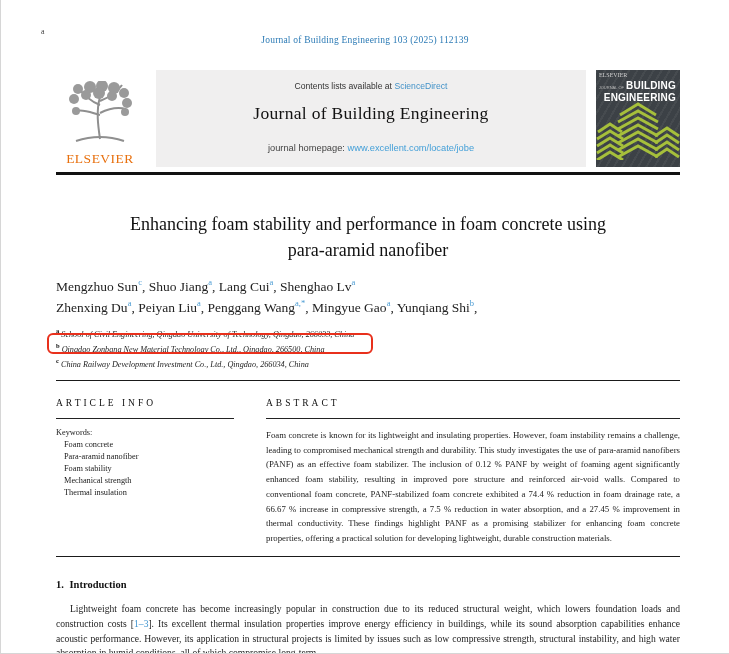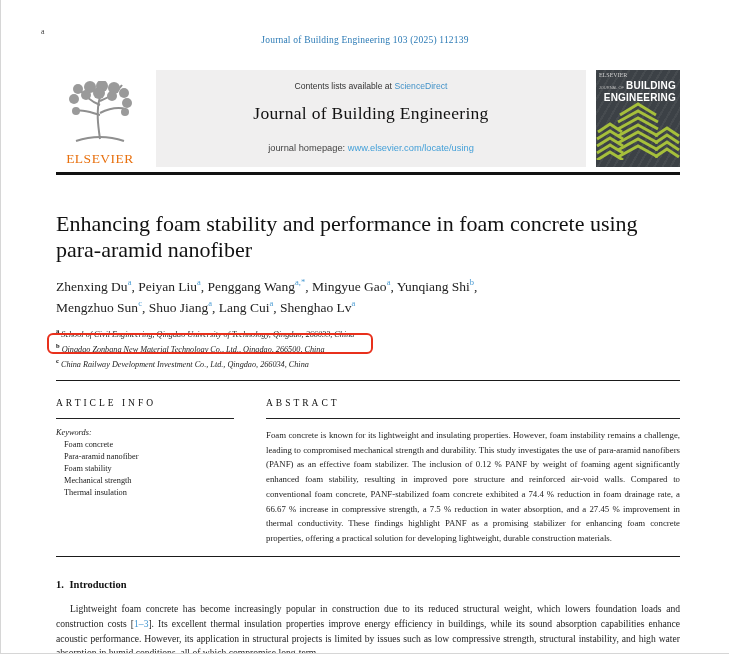--- a/index.html
+++ b/index.html
@@ -21,33 +21,33 @@
   .homepage-line{font-family:"Liberation Sans",sans-serif;font-size:9.3px;color:#444;margin-top:19px;}
   .homepage-line .link{color:#45a0d8;}
   .cover{width:84px;height:97px;background:#3c4146;position:relative;overflow:hidden;
     background-image:repeating-linear-gradient(120deg, rgba(255,255,255,.05) 0 2px, rgba(0,0,0,0) 2px 7px);}
   .cover-mark{position:absolute;top:2px;left:3px;font-size:6px;color:#cfcfcf;font-family:"Liberation Serif",serif;}
   .cover-title{position:absolute;top:11px;right:4px;text-align:right;color:#fff;
     font-family:"Liberation Sans",sans-serif;font-weight:bold;font-size:10px;line-height:10px;letter-spacing:.2px;}
   .cover-title .pre{font-size:4px;font-weight:normal;color:#bbb;letter-spacing:0;margin-right:1px;}
   .cover-trees{position:absolute;left:0;bottom:3px;}
   .rule-thick{margin:5px 49px 0 55px;border-top:3px solid #111;}
-  .title{margin:36px 49px 0 55px;font-size:22px;line-height:26px;color:#111;}
+  .title{margin:36px 49px 0 55px;font-size:18px;line-height:26px;color:#111;text-align:center;}
   .authors{margin:11px 49px 0 55px;font-size:13.5px;line-height:17.5px;color:#222;}
   .authors sup{color:#4a9bd3;font-size:8.5px;}
   .affiliations{margin:9px 49px 0 55px;font-size:8.2px;font-style:italic;line-height:11.5px;color:#222;position:relative;}
   .affiliations sup{color:#111;font-weight:bold;font-size:6.5px;font-style:normal;}
   .red-box{position:absolute;left:-9px;top:8px;width:322px;height:17px;border:2.5px solid #e8301c;border-radius:6px;pointer-events:none;}
   .rule-thin{margin:9px 49px 0 55px;border-top:1.5px solid #1a1a1a;}
   .info-grid{display:flex;margin:0 49px 0 55px;}
   .col-left{width:178px;flex:none;}
   .col-right{flex:1;margin-left:32px;}
   .sec-header{padding-top:17px;font-size:9.5px;letter-spacing:3px;color:#111;}
   .sec-rule{border-bottom:1.2px solid #222;margin-top:10px;}
-  .kw-label{font-style:italic;font-size:8.3px;margin-top:8px;line-height:12px;}
+  .kw-label{font-size:8.3px;margin-top:8px;line-height:12px;}
   .kw-item{font-size:8.3px;line-height:12px;padding-left:8px;}
   .abstract-text{margin-top:9px;font-size:8.8px;line-height:14.8px;text-align:justify;color:#1c1c1c;}
   .rule-thin2{margin:10px 49px 0 55px;border-top:1.5px solid #1a1a1a;}
   .intro-heading{margin:22px 49px 0 55px;font-size:10.5px;font-weight:bold;color:#111;word-spacing:3px;}
   .intro-p{margin:12px 49px 0 55px;font-size:9.6px;line-height:14.8px;text-align:justify;text-indent:14px;color:#1c1c1c;}
   .intro-p .ref{color:#3e93cf;}
   .sep{white-space:pre;}
 </style>
 </head>
 <body>
@@ -88,21 +88,21 @@
       </span>
       <div class="logo-text">ELSEVIER</div>
     </div>
 
     <div class="banner-center">
       <div class="contents-line">
         <span>Contents lists available at </span><a class="link">ScienceDirect</a>
       </div>
       <div class="journal-title">Journal of Building Engineering</div>
       <div class="homepage-line">
-        <span>journal homepage: </span><a class="link">www.elsevier.com/locate/using</a>
+        <span>journal homepage: </span><a class="link">www.excellent.com/locate/jobe</a>
       </div>
     </div>
 
     <div class="cover">
       <span class="cover-mark">ELSEVIER</span>
       <div class="cover-title">
         <div><span class="pre">JOURNAL OF </span><span>BUILDING</span></div>
         <div>ENGINEERING</div>
       </div>
       <span class="cover-trees">
@@ -131,22 +131,22 @@
   </div>
 
   <div class="rule-thick"></div>
 
   <div class="title">
     <div>Enhancing foam stability and performance in foam concrete using</div>
     <div>para-aramid nanofiber</div>
   </div>
 
   <div class="authors">
+    <div><span>Mengzhuo Sun</span><sup>c</sup><span class="sep">, </span><span>Shuo Jiang</span><sup>a</sup><span class="sep">, </span><span>Lang Cui</span><sup>a</sup><span class="sep">, </span><span>Shenghao Lv</span><sup>a</sup></div>
     <div><span>Zhenxing Du</span><sup>a</sup><span class="sep">, </span><span>Peiyan Liu</span><sup>a</sup><span class="sep">, </span><span>Penggang Wang</span><sup>a,*</sup><span class="sep">, </span><span>Mingyue Gao</span><sup>a</sup><span class="sep">, </span><span>Yunqiang Shi</span><sup>b</sup><span class="sep">,</span></div>
-    <div><span>Mengzhuo Sun</span><sup>c</sup><span class="sep">, </span><span>Shuo Jiang</span><sup>a</sup><span class="sep">, </span><span>Lang Cui</span><sup>a</sup><span class="sep">, </span><span>Shenghao Lv</span><sup>a</sup></div>
   </div>
 
   <div class="affiliations">
     <div><sup>a</sup> <span>School of Civil Engineering, Qingdao University of Technology, Qingdao, 266033, China</span></div>
     <div><sup>b</sup> <span>Qingdao Zonbang New Material Technology Co., Ltd., Qingdao, 266500, China</span></div>
     <div><sup>c</sup> <span>China Railway Development Investment Co., Ltd., Qingdao, 266034, China</span></div>
     <div class="red-box"></div>
   </div>
 
   <div class="rule-thin"></div>

